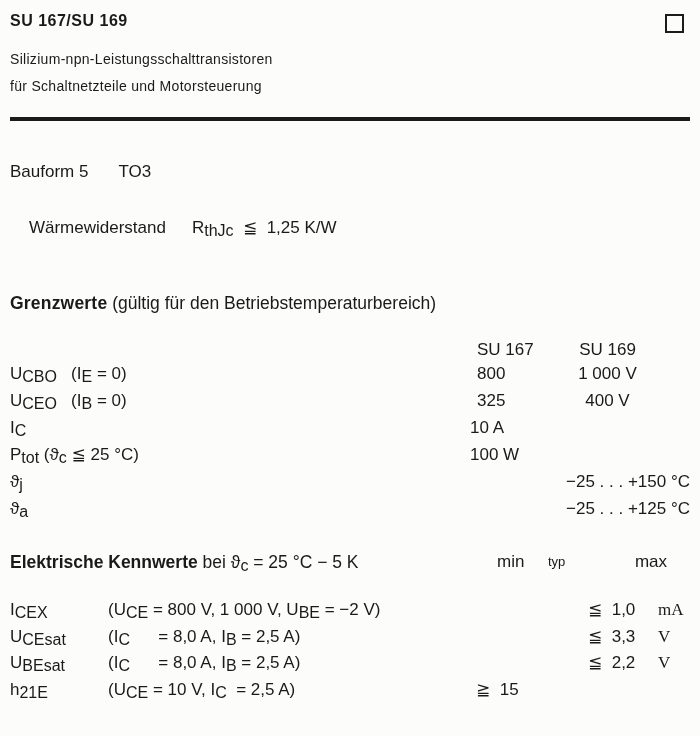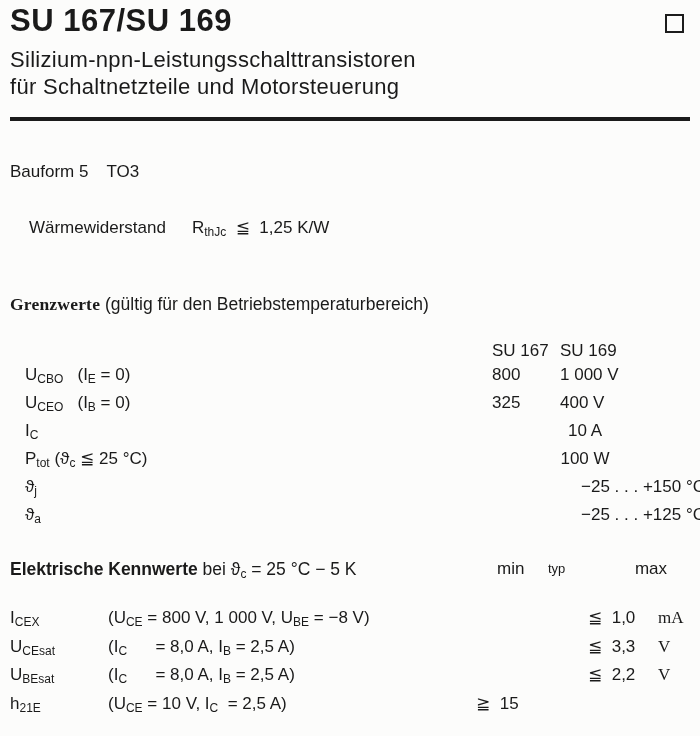--- a/index.html
+++ b/index.html
@@ -6,43 +6,43 @@
   body{
     width:700px;height:736px;
     background:#fcfcfb;
     color:#1a1a1a;
     font-family:"Liberation Sans","DejaVu Sans",sans-serif;
     position:relative;
     overflow:hidden;
   }
   .page{padding:7px 10px 0 10px;}
   .title{
-    font-size:31px;font-weight:bold;line-height:28px;letter-spacing:0.5px;
+    font-size:16px;font-weight:bold;line-height:28px;letter-spacing:0.5px;
   }
   .checkbox{
     position:absolute;top:14px;right:16px;
     width:15px;height:15px;border:2px solid #1c1c1c;background:transparent;
   }
-  .subtitle{margin-top:11px;font-size:22px;line-height:27px;letter-spacing:0.3px;}
+  .subtitle{margin-top:11px;font-size:14px;line-height:27px;letter-spacing:0.3px;}
   .rule-thick{height:4px;background:#1b1b1b;margin-top:17px;}
   .line-bauform{margin-top:40px;font-size:17px;line-height:22px;}
-  .pkg{margin-left:18px;}
+  .pkg{margin-left:30px;}
   .line-thermal{margin-top:12px;font-size:17px;line-height:22px;white-space:pre;}
   .thermal-spec{margin-left:26px;}
   .sec-heading{font-size:17.5px;line-height:22px;}
-  .sec-heading b{letter-spacing:0.2px;font-family:Liberation Serif, serif;}
+  .sec-heading b{letter-spacing:0.2px;}
   .gw-heading{margin-top:28px;}
-  .sb{font-size:12px;vertical-align:-3px;}
+  .sb{font-size:16px;vertical-align:-3px;}
   
   .gw-table{margin-top:24px;font-size:17px;}
-  .grow{display:grid;grid-template-columns:460px 75px 125px;line-height:24px;white-space:pre;margin-left:15px;}
+  .grow{display:grid;grid-template-columns:460px 75px 125px;line-height:24px;white-space:pre;}
   .glabel{white-space:pre;}
   .gv1{padding-left:7px;}
-  .gv2{text-align:left;}
-  .gctr{grid-column:2/4;text-align:center;}
+  .gv2{text-align:center;}
+  .gctr{grid-column:2/4;text-align:left;}
   .grt{grid-column:2/4;text-align:right;margin-right:-20px;}
   
   .kw-heading{margin-top:27px;display:grid;grid-template-columns:458px 70px 50px 1fr;font-size:17.5px;line-height:22px;}
   .kw-heading .khd-left{white-space:pre;}
   .khd-min{padding-left:29px;font-weight:normal;font-size:17px;}
   .khd-typ{padding-left:10px;font-size:13px;}
   .khd-max{padding-left:24px;font-size:17px;text-align:center;}
   .kw-table{margin-top:21px;font-size:17px;}
   .krow{display:grid;grid-template-columns:98px 360px 70px 50px 68px 1fr;line-height:23.5px;}
   .klabel,.kcond,.kmin,.ktyp,.kmax,.kunit{white-space:pre;}
@@ -97,21 +97,21 @@
     <div class="khd-left"><b>Elektrische Kennwerte</b><span><span> bei ϑ</span><span class="sb">c</span><span> = 25 °C − 5 K</span></span></div>
     <div class="khd-min">min</div>
     <div class="khd-typ">typ</div>
     <div class="khd-max">max</div>
   </div>
 
   <div class="kw-table">
     <div id="kw-rows">
         <div class="krow">
           <div class="klabel"><span>I</span><span class="sb">CEX</span></div>
-          <div class="kcond"><span>(U</span><span class="sb">CE</span><span> = 800 V, 1 000 V, U</span><span class="sb">BE</span><span> = −8 V)</span></div>
+          <div class="kcond"><span>(U</span><span class="sb">CE</span><span> = 800 V, 1 000 V, U</span><span class="sb">BE</span><span> = −2 V)</span></div>
           <div class="kmin"></div>
           <div class="ktyp"></div>
           <div class="kmax">≦  1,0</div>
           <div class="kunit">mA</div>
         </div>
         <div class="krow">
           <div class="klabel"><span>U</span><span class="sb">CEsat</span></div>
           <div class="kcond"><span>(I</span><span class="sb">C</span><span>      = 8,0 A, I</span><span class="sb">B</span><span> = 2,5 A)</span></div>
           <div class="kmin"></div>
           <div class="ktyp"></div>

